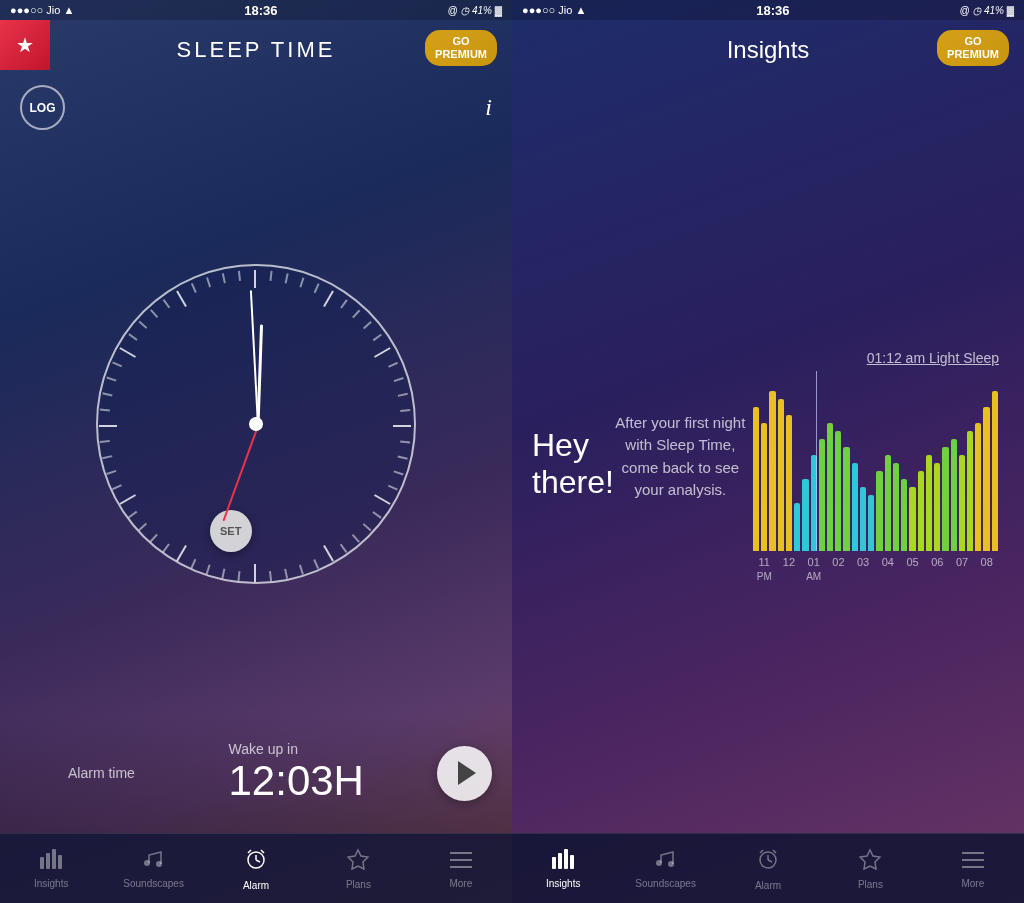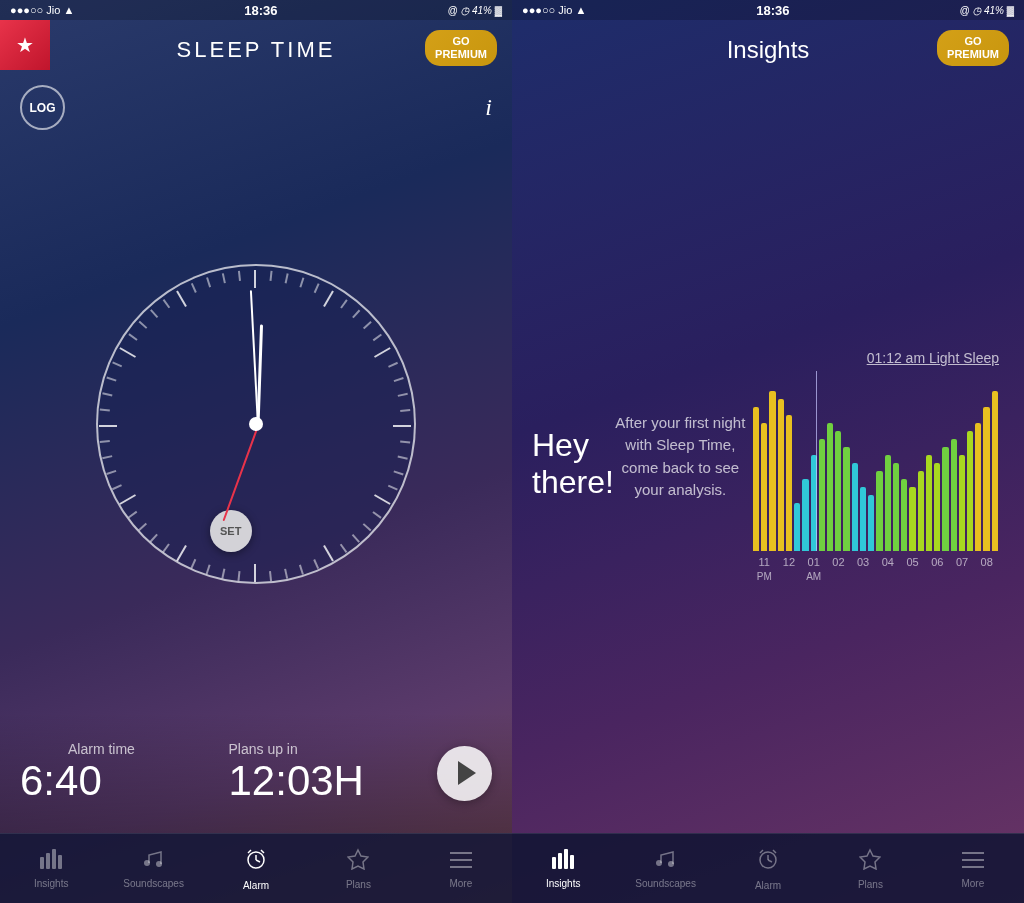--- a/index.html
+++ b/index.html
@@ -495,24 +495,23 @@
           <line x1="160" y1="160" x2="163.4899496702501" y2="60.06091729809043" stroke="white" stroke-width="3" stroke-linecap="round"></line>
           <line x1="160" y1="160" x2="152.93464590720262" y2="25.18501280813254" stroke="white" stroke-width="2" stroke-linecap="round"></line>
           <line x1="160" y1="160" x2="125.79798566743312" y2="253.96926207859084" stroke="#e8334a" stroke-width="2" stroke-linecap="round"></line>
         </svg>
       </div>
   </div>
 
   <div class="left-bottom">
     <div class="alarm-info">
       <div class="alarm-label">Alarm time</div>
-      <div class="alarm-time">6:40</div>
     </div>
     <div class="wake-info">
-      <div class="wake-label">Plans up in</div>
+      <div class="wake-label">Wake up in</div>
       <div class="wake-time">12:03H</div>
     </div>
     <div class="play-btn">
       <div class="play-icon"></div>
     </div>
   </div>
 
   <div class="tab-bar">
     <div class="tab-item">
       <div class="tab-icon">

